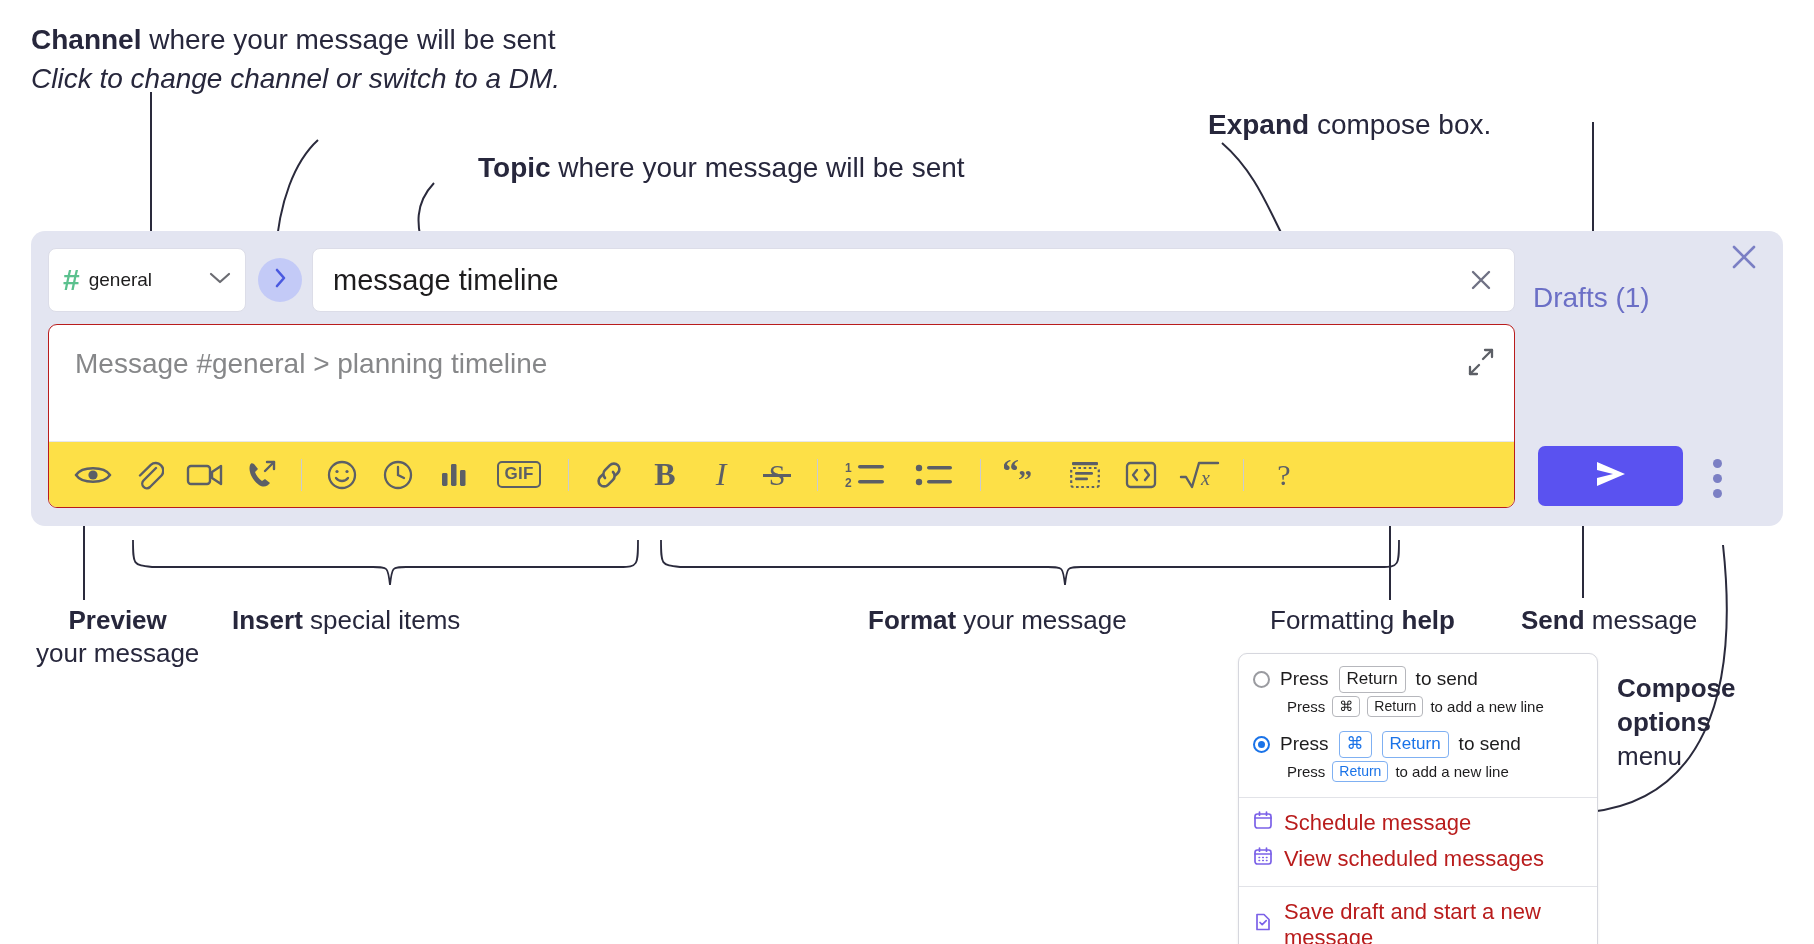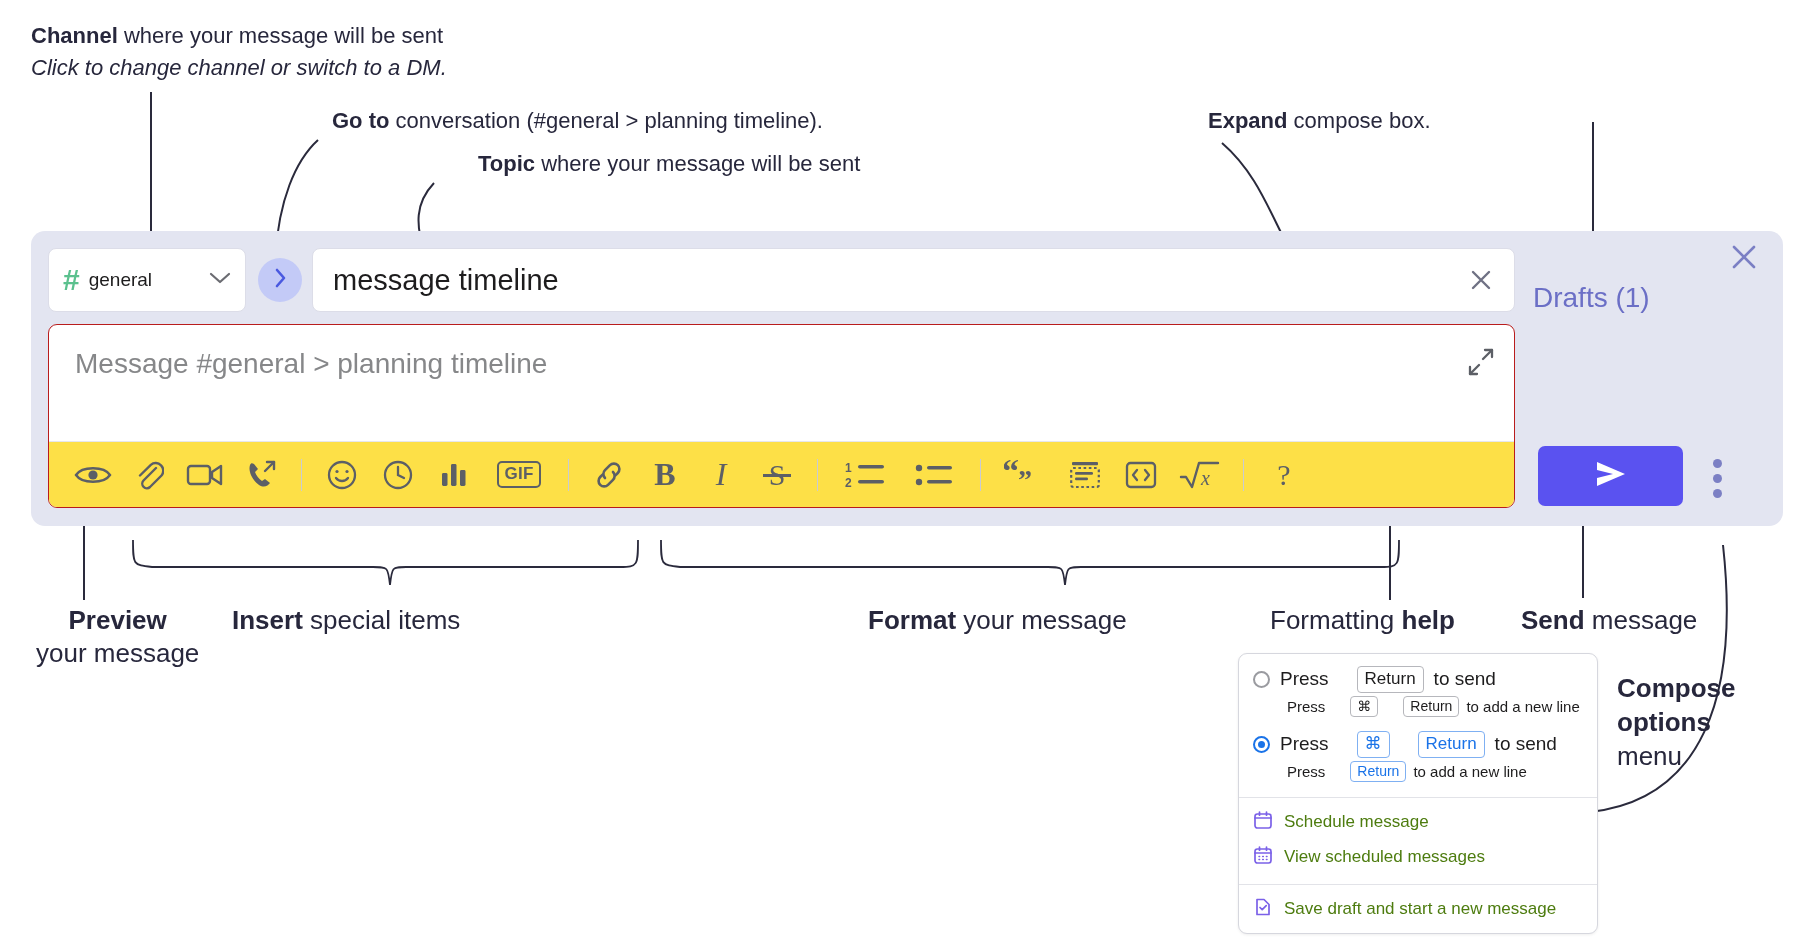--- a/index.html
+++ b/index.html
@@ -7,21 +7,21 @@
     width: 1814px; height: 944px;
     background: #ffffff;
     font-family: "Liberation Sans", sans-serif;
     overflow: hidden;
   }
   #stage { position: relative; width: 1814px; height: 944px; }
 
   .anno { position: absolute; color: #27273c; line-height: 1.26; }
   .anno b { font-weight: 700; }
   .anno i { font-style: italic; }
-  .anno.sz1 { font-size: 22px; }
+  .anno.sz1 { font-size: 28px; }
   .anno.sz2 { font-size: 26px; }
 
   svg.lines { position: absolute; left: 0; top: 0; width: 1814px; height: 944px; pointer-events: none; }
 
   
   #compose-panel {
     position: absolute; left: 31px; top: 231px;
     width: 1752px; height: 295px;
     background: #e3e5f1;
     border-radius: 14px;
@@ -109,27 +109,27 @@
     box-shadow: 0 1px 3px rgba(0,0,0,.07);
     font-size: 19px; color: #1d1c1d;
   }
   .opt-row { display: flex; align-items: center; padding: 2px 14px; gap: 10px; cursor: pointer; }
   .opt-sub { display: flex; align-items: center; padding: 1px 14px 6px 48px; gap: 7px; font-size: 15px; color: #1d1c1d; }
   .radio { width: 17px; height: 17px; border: 2px solid #9a9ba0; border-radius: 50%; flex: none; }
   .radio.on { border-color: #1a73e8; position: relative; }
   .radio.on::after { content:""; position:absolute; left:3px; top:3px; width:7px; height:7px; border-radius:50%; background:#1a73e8; }
   .key {
     border: 1px solid #b6b7bc; border-radius: 4px; padding: 1px 7px;
-    font-size: 17px; line-height: 1.35; color: #1d1c1d; background:#fff;margin-left:18px;
+    font-size: 17px; line-height: 1.35; color: #1d1c1d; background:#fff;
   }
   .key.sm { font-size: 14px; padding: 0px 6px; }
   .key.blue { border-color: #7fb0f2; color: #1a73e8; }
   .menu-div { height: 1px; background: #e2e3e8; margin: 9px 0 7px 0; }
   .mi { display: flex; align-items: center; gap: 11px; padding: 5px 14px; cursor: pointer; }
-  .mi-label { font-size: 17px; color: #4d7c0f; }
+  .mi-label { font-size: 22px; color: #b91c1c; }
 </style>
 </head>
 <body>
 
 <div id="stage">
 
   <svg class="lines" viewBox="0 0 1814 944">
     <g fill="none" stroke="#2a2a3c" stroke-width="2">
 
       <path d="M151 92 L151 272"></path>
@@ -168,23 +168,20 @@
 
       <path d="M661 540 C 661 565, 661 565, 680 567 L 1048 567 C 1063 567, 1063 567, 1065 585 C 1067 567, 1067 567, 1081 567 L 1381 567 C 1399 567, 1399 565, 1399 540"></path>
     </g>
   </svg>
 
   <div class="anno sz1" style="left:31px; top:22px;">
     <div><b>Channel</b><span> where your message will be sent</span></div>
     <div style="margin-top:4px;"><i>Click to change channel or switch to a DM.</i></div>
   </div>
 
-  <div class="anno sz1" style="left:332px; top:107px;">
-    <b>Go to</b><span> conversation (#general &gt; planning timeline).</span>
-  </div>
 
   <div class="anno sz1" style="left:478px; top:150px;">
     <b>Topic</b><span> where your message will be sent</span>
   </div>
 
   <div class="anno sz1" style="left:1208px; top:107px;">
     <b>Expand</b><span> compose box.</span>
   </div>
 
 

